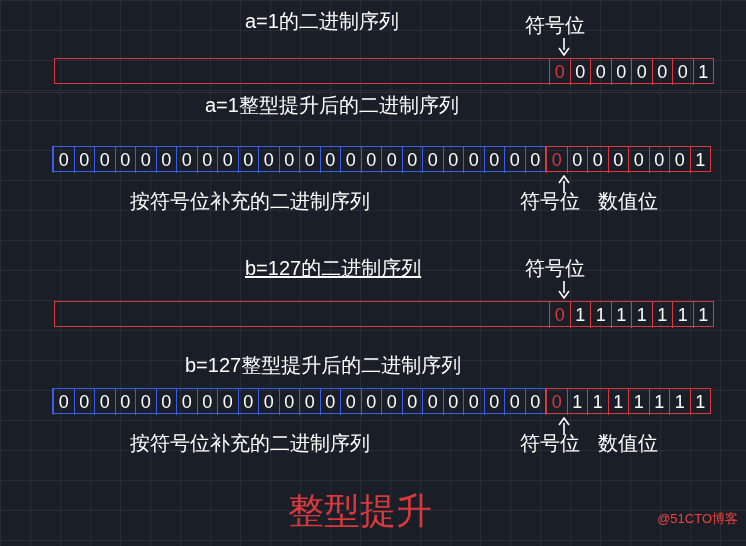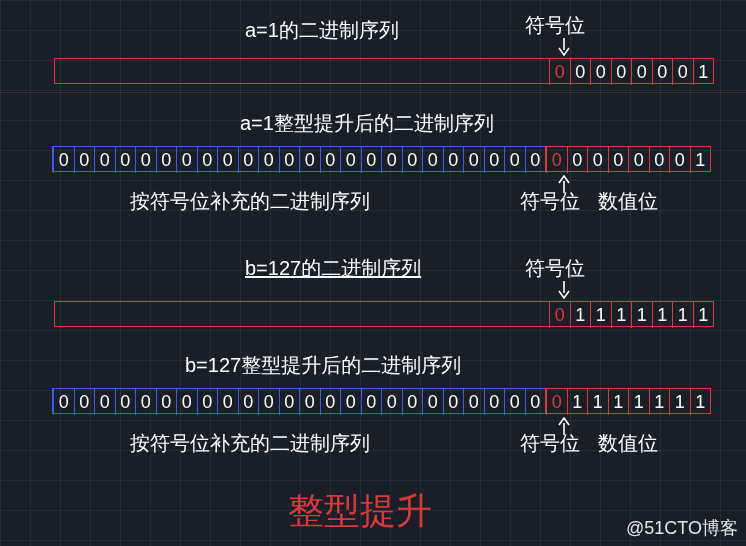--- a/index.html
+++ b/index.html
@@ -46,37 +46,37 @@
     .pointer svg { display: block; }
     .title {
       position: absolute;
       color: #d8383e;
       font-size: 36px;
       font-family: "SimSun","宋体",serif;
     }
     .watermark {
       position: absolute;
       right: 8px;
-      bottom: 6px;
-      color: #e5e5e5;
-      font-size: 18px;
+      bottom: 18px;
+      color: #ef4444;
+      font-size: 13px;
     }
     .hline {
       position: absolute;
       left: 0; right: 0;
       height: 1px;
       background: #3a2d2d;
     }
   </style>
 </head>
 <body>
 
 <div class="hline" style="top:92px;"></div>
 
-<div class="label" style="left:245px; top:17px;">a=1的二进制序列</div>
+<div class="label" style="left:245px; top:8px;">a=1的二进制序列</div>
 <div class="label" style="left:525px; top:12px;">符号位</div>
 
 <div class="pointer" style="left:558px; top:38px;">
   <svg width="12" height="18" viewBox="0 0 12 18">
       <path d="M6 0 V12 M1 10 L6 17 L11 10" stroke="#fff" stroke-width="1.6" fill="none"></path>
     </svg>
 </div>
 
 <div class="group red red-border" style="left:54px; top:58px; width:660px; height:26px;">
   <div style="width:496px;"></div>
@@ -85,21 +85,21 @@
       <div class="cell">0</div>
       <div class="cell">0</div>
       <div class="cell">0</div>
       <div class="cell">0</div>
       <div class="cell">0</div>
       <div class="cell">0</div>
       <div class="cell">1</div>
     </div>
 </div>
 
-<div class="label" style="left:205px; top:110px;margin-left:35px;">a=1整型提升后的二进制序列</div>
+<div class="label" style="left:205px; top:92px;">a=1整型提升后的二进制序列</div>
 
 <div class="group" style="left:52px; top:146px;">
   <div class="bitbox blue blue-border" id="a24" style="position:static;">
       <div class="cell">0</div>
       <div class="cell">0</div>
       <div class="cell">0</div>
       <div class="cell">0</div>
       <div class="cell">0</div>
       <div class="cell">0</div>
       <div class="cell">0</div>

